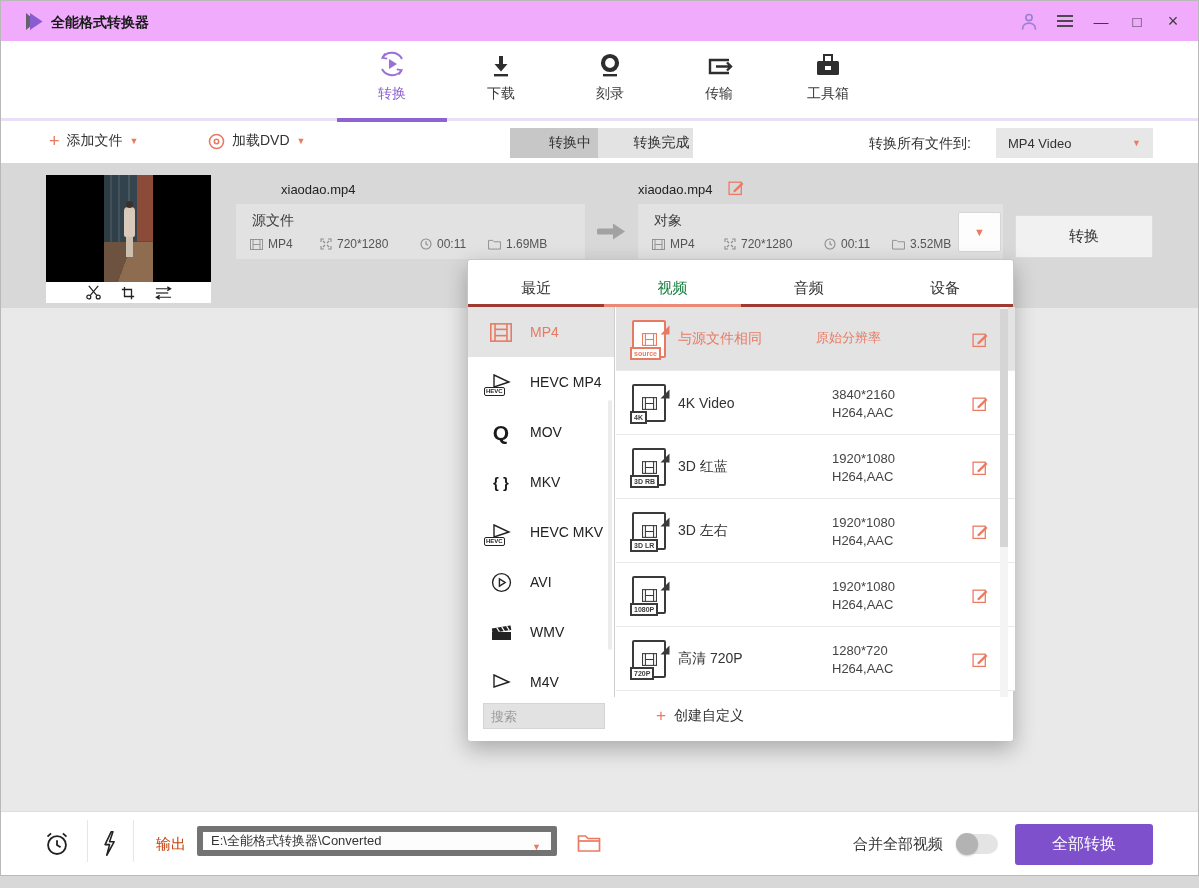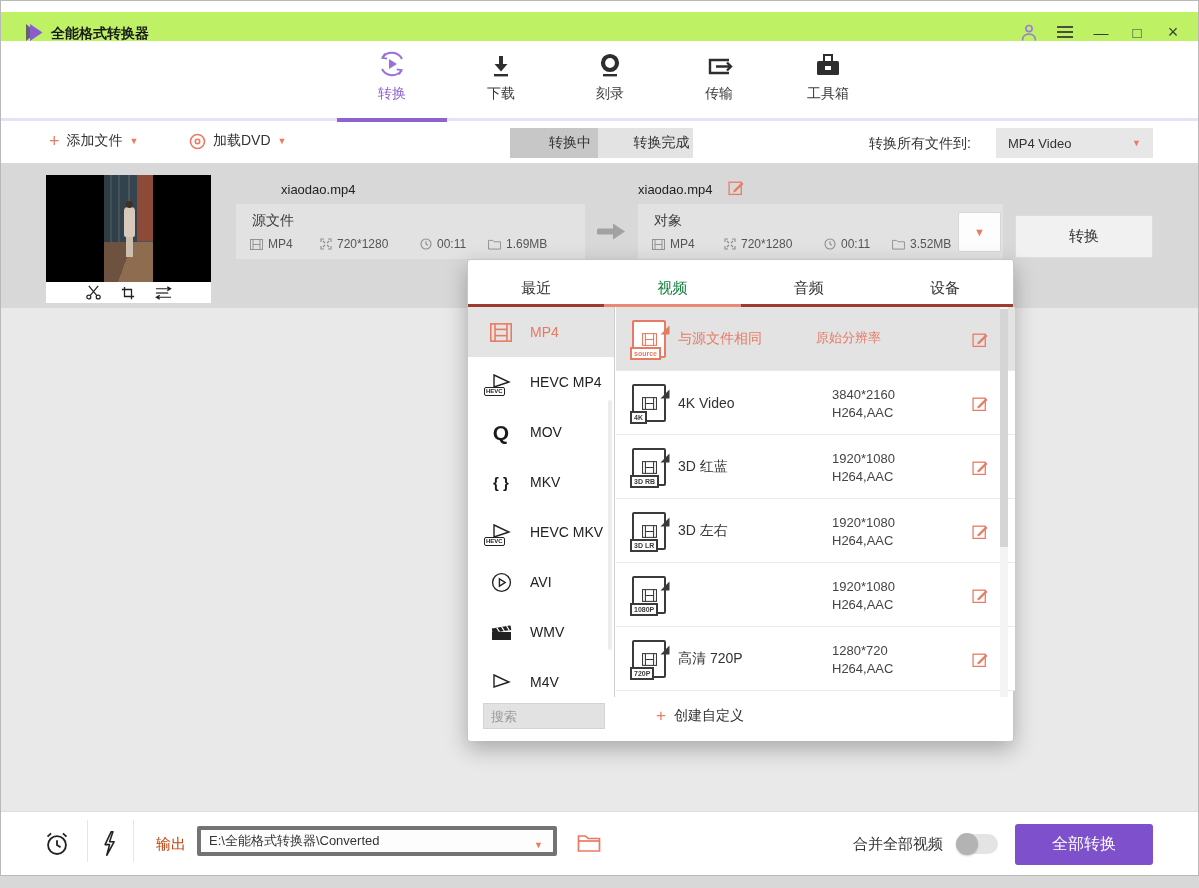--- a/index.html
+++ b/index.html
@@ -2,21 +2,21 @@
 <html><head>
 <meta charset="utf-8">
 <style>
   * { margin:0; padding:0; box-sizing:border-box; }
   html,body { width:1199px; height:888px; font-family:"Liberation Sans","DejaVu Sans",sans-serif; }
   body { background:#d8d8d8; position:relative; overflow:hidden; }
   .abs { position:absolute; }
   .window { position:absolute; left:0; top:0; width:1199px; height:876px; background:#fff; border:1px solid #b9b9b9; overflow:hidden; }
 
   
-  .titlebar { position:absolute; left:0; top:11px; width:100%; height:40px; background:#bef264; }
+  .titlebar { position:absolute; left:0; top:0; width:100%; height:40px; background:#f0abfc; }
   .app-title { position:absolute; left:50px; top:13px; font-size:14px; font-weight:bold; color:#1a1a1a; }
   .win-controls { position:absolute; right:14px; top:9px; display:flex; align-items:center; gap:14px; }
   .win-btn { width:22px; height:22px; display:flex; align-items:center; justify-content:center; font-size:15px; color:#3c3c3c; cursor:default; }
 
   
   .navbar { position:absolute; left:0; top:40px; width:100%; height:81px; background:#fff; }
   .nav-tabs { position:absolute; left:356px; top:6px; display:flex; gap:39px; }
   .nav-tab { width:70px; display:flex; flex-direction:column; align-items:center; gap:6px; color:#3a3a3a; }
   .nav-tab .nt-icon { height:32px; display:flex; align-items:flex-end; justify-content:center; }
   .nav-tab .nt-label { font-size:14px; }
@@ -94,21 +94,21 @@
   .search-input { position:absolute; left:15px; top:6px; width:122px; height:26px; background:#e2e2e2; border:1px solid #d4d4d4; font-size:13px; color:#333; padding:0 7px; outline:none; font-family:inherit; }
   .search-input::placeholder { color:#9a9a9a; }
   .create-custom { position:absolute; left:188px; top:6px; height:26px; display:flex; align-items:center; gap:8px; font-size:14px; color:#333; }
   .create-custom .plus { color:#ec7962; font-size:17px; }
 
   
   .bottombar { position:absolute; left:0; top:810px; width:100%; height:65px; background:#fff; border-top:1px solid #dedede; }
   .bb-divider { position:absolute; top:8px; width:1px; height:42px; background:#e6e6e6; }
   .bb-icon { position:absolute; display:flex; align-items:center; justify-content:center; }
   .output-label { position:absolute; left:155px; top:23px; font-size:15px; color:#c2410c; }
-  .path-box { position:absolute; left:196px; top:14px; width:360px; height:30px; background:#fdfdfd; border:4px solid #737373; border-radius:2px; }
+  .path-box { position:absolute; left:196px; top:14px; width:360px; height:30px; background:#fdfdfd; border:6px solid #737373; border-radius:2px; }
   .path-input { position:absolute; left:0; top:0; width:100%; height:100%; border:0; background:transparent; font-size:13px; color:#333; padding:0 28px 0 8px; outline:none; font-family:inherit; }
   .path-caret { position:absolute; right:10px; top:10px; font-size:9px; color:#ec7962; }
   .merge-label { position:absolute; left:852px; top:23px; font-size:15px; color:#333; }
   .toggle { position:absolute; left:955px; top:22px; width:42px; height:20px; background:#e4e4e4; border-radius:10px; }
   .toggle-knob { position:absolute; left:0px; top:-1px; width:22px; height:22px; border-radius:50%; background:#b3b3b3; box-shadow:0 1px 2px rgba(0,0,0,.2); }
   .convert-all-btn { position:absolute; left:1014px; top:12px; width:138px; height:41px; background:#7e50cb; border-radius:3px; display:flex; align-items:center; justify-content:center; font-size:16px; color:#fff; }
 
   .bottom-strip { position:absolute; left:0; top:876px; width:100%; height:12px; background:#d8d8d8; }
 </style>
 </head>
@@ -200,21 +200,21 @@
     <div class="nav-underline-track"></div>
     <div class="nav-underline"></div>
   </div>
 
   <div class="toolbar">
     <div class="tb-group" style="left:48px;">
       <span class="red" style="font-size:18px;line-height:14px;">+</span>
       <span>添加文件</span>
       <span class="caret">▼</span>
     </div>
-    <div class="tb-group" style="left:188px;">
+    <div class="tb-group" style="left:207px;">
       <span style="display:flex;">
         <svg width="17" height="17" viewBox="0 0 17 17" fill="none" stroke="#ec7962" stroke-width="1.6">
             <circle cx="8.5" cy="8.5" r="7"></circle>
             <circle cx="8.5" cy="8.5" r="2.2"></circle>
           </svg>
       </span>
       <span>加载DVD</span>
       <span class="caret">▼</span>
     </div>
     <div class="seg dark" style="left:509px;width:88px;">转换中</div>

